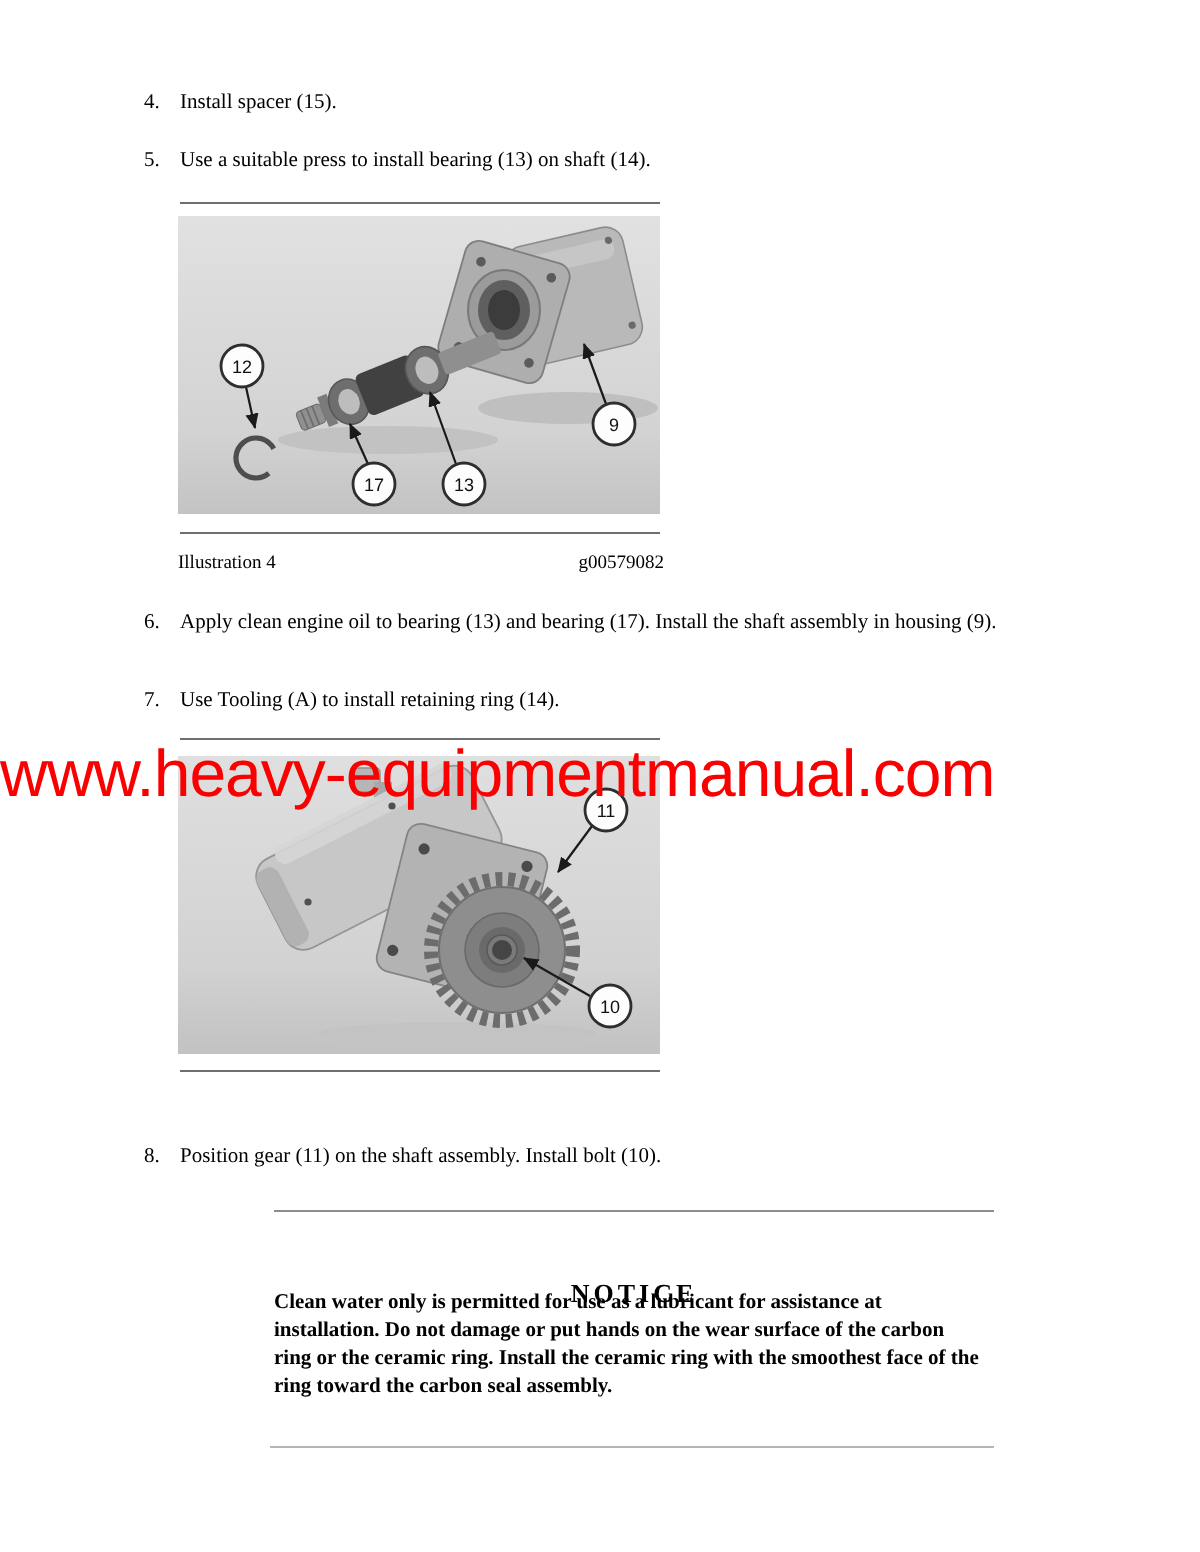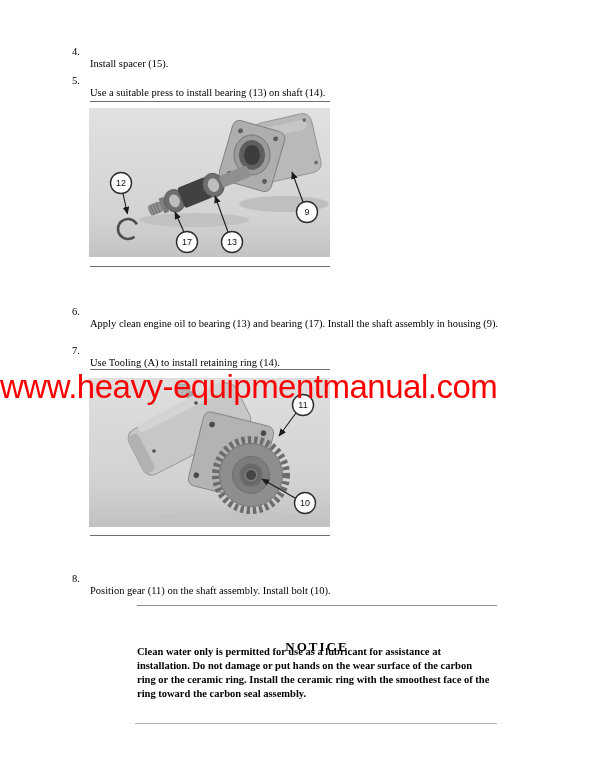--- a/index.html
+++ b/index.html
@@ -3,21 +3,21 @@
 <meta charset="utf-8">
 <style>
   html,body{margin:0;padding:0;background:#ffffff;}
   .page{
     position:relative;width:600px;height:776px;background:#ffffff;
     font-family:"Liberation Serif", serif;color:#000;overflow:hidden;
   }
   
   .step{position:absolute;left:72px;display:flex;font-size:10.5px;line-height:14px;}
   .step .num{flex:none;width:18px;}
-  .step .txt{width:452px;margin-top:12px;}
+  .step .txt{width:452px;}
   
   .rule{position:absolute;height:1px;background:#6e6e6e;}
   .rule.fig{left:90px;width:240px;}
   .rule.notice-top{left:137px;width:360px;background:#8d8d8d;}
   .rule.page-bottom{left:135px;width:362px;background:#b5b5b5;}
   
   .fig-photo{position:absolute;left:89px;width:241px;height:149px;}
   .fig-caption{
     position:absolute;left:89px;width:243px;display:flex;
     justify-content:space-between;font-size:9.5px;line-height:11px;
@@ -121,20 +121,24 @@
       <circle cx="98" cy="134" r="10.5" fill="#fdfdfd" stroke="#2e2e2e" stroke-width="1.4"></circle>
       <text class="callout-num" x="98" y="137.4" text-anchor="middle">17</text>
       <circle cx="143" cy="134" r="10.5" fill="#fdfdfd" stroke="#2e2e2e" stroke-width="1.4"></circle>
       <text class="callout-num" x="143" y="137.4" text-anchor="middle">13</text>
       <circle cx="218" cy="104" r="10.5" fill="#fdfdfd" stroke="#2e2e2e" stroke-width="1.4"></circle>
       <text class="callout-num" x="218" y="107.4" text-anchor="middle">9</text>
     </g>
   </svg>
 
   <div class="rule fig" style="top:266px"></div>
+  <div class="fig-caption" style="top:277px">
+    <span>Illustration 4</span>
+    <span>g00579082</span>
+  </div>
 
   <div class="step" style="top:305px">
     <span class="num">6.</span>
     <span class="txt">Apply clean engine oil to bearing (13) and bearing (17). Install the shaft assembly in housing (9).</span>
   </div>
 
   <div class="step" style="top:344px">
     <span class="num">7.</span>
     <span class="txt">Use Tooling (A) to install retaining ring (14).</span>
   </div>

